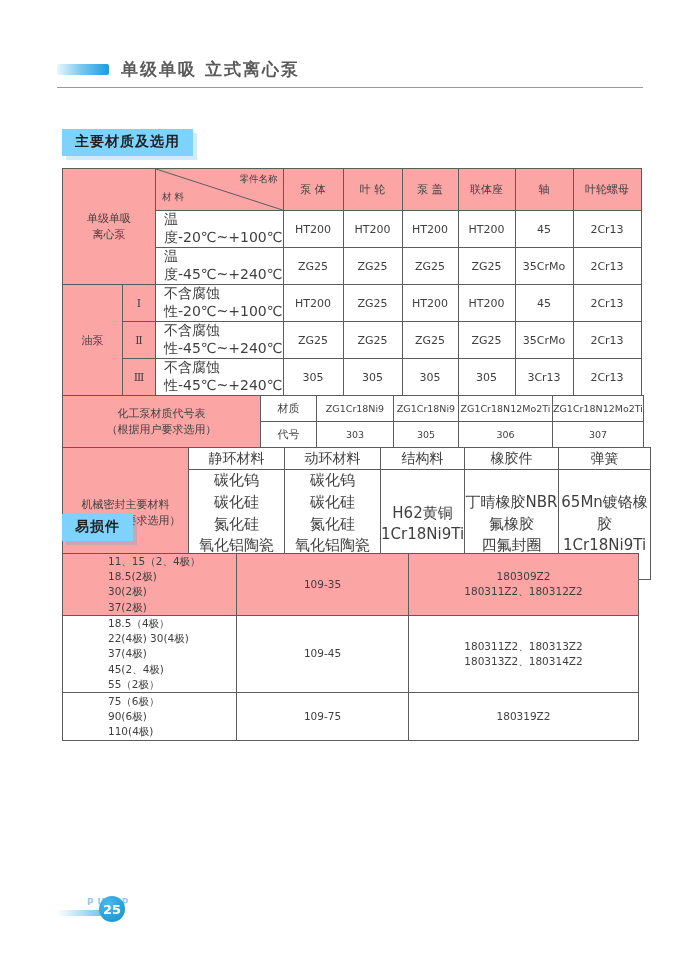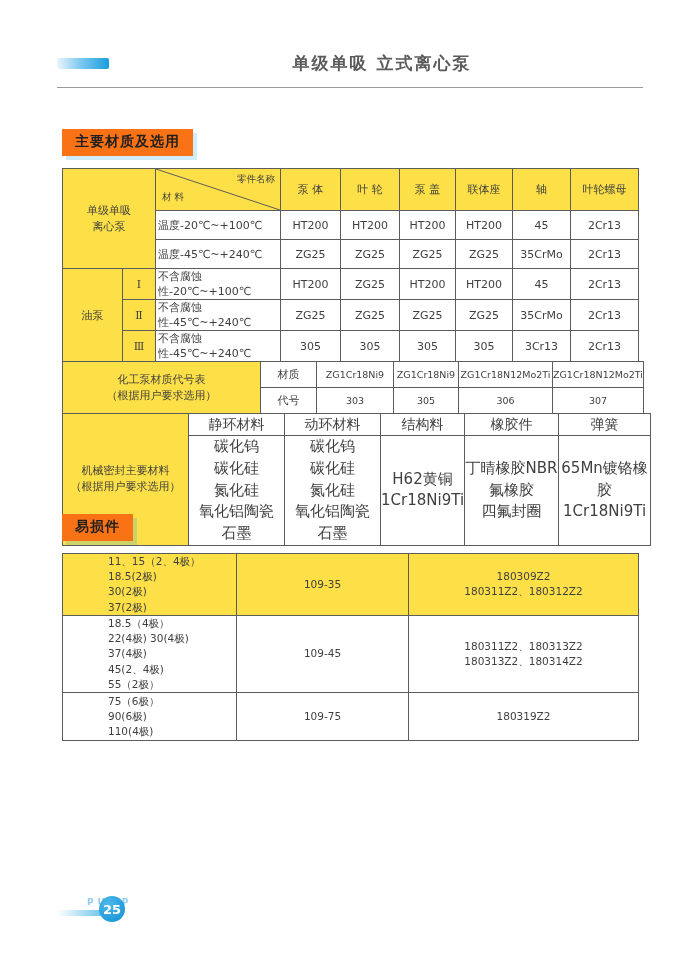--- a/index.html
+++ b/index.html
@@ -2,43 +2,43 @@
 <html><head>
 <meta charset="utf-8">
 <style>
   html,body{margin:0;padding:0;}
   body{
     width:700px;height:956px;background:#ffffff;position:relative;
     font-family:"DejaVu Sans","Liberation Sans",sans-serif;color:#3a3a3a;
     overflow:hidden;
   }
   
-  .doc-header{position:absolute;top:52px;left:57px;width:586px;text-align:center;}
+  .doc-header{position:absolute;top:58px;left:57px;width:586px;}
   .grad-bar{position:absolute;left:0;top:6px;width:52px;height:11px;
     background:linear-gradient(to right,#eaf6fd,#7ec9ef 45%,#189ddd);border-radius:2px;}
   .doc-title{margin:0 0 0 64px;font-size:17px;font-weight:bold;color:#5a5a5a;letter-spacing:2px;}
   .doc-sub{margin:3px 0 0 0;font-size:11px;color:#b8b8b8;letter-spacing:0.5px;}
   .header-rule{position:absolute;top:87px;left:57px;width:586px;height:0;border-top:1px solid #9a9a9a;}
   
-  .sec-title{position:absolute;left:62px;background:#f97316;color:#1f1f1f;
+  .sec-title{position:absolute;left:62px;background:#7dd3fc;color:#1f1f1f;
     font-size:14px;font-weight:bold;padding:4px 13px 5px 13px;letter-spacing:1px;
     box-shadow:4px 4px 0 rgba(31,170,227,0.22);}
   #sec1-title{top:129px;}
   #sec2-title{top:514px;}
   
   table{border-collapse:collapse;table-layout:fixed;}
   td{border:1px solid #5c5c5c;font-size:11px;text-align:center;vertical-align:middle;
      padding:0;overflow:hidden;color:#3f3f3f;}
-  .lb{background:#fde047;}
+  .lb{background:#fca5a5;}
   .pre{white-space:pre-line;line-height:1.45;}
   .tables-wrap{position:absolute;top:168px;left:62px;}
   .tables-wrap table{margin-top:-1px;}
   .tables-wrap table:first-child{margin-top:0;}
   
-  .cond-cell{font-size:11px;text-align:left;padding-left:2px;}
+  .cond-cell{font-size:14px;text-align:left;padding-left:8px;}
   .part-head{font-size:11px;}
   .grade-cell{font-family:"DejaVu Serif","Liberation Serif",serif;font-size:11px;}
   .diag-cell{position:relative;}
   .diag-cell svg{position:absolute;left:0;top:0;width:100%;height:100%;}
   .diag-top{position:absolute;right:5px;top:4px;font-size:9.5px;}
   .diag-bottom{position:absolute;left:6px;bottom:6px;font-size:9.5px;}
   .code-label,.seal-label{font-size:11px;}
   .code-val{font-size:9.5px;}
   .seal-head{font-size:14px;}
   .seal-val{font-size:15px;text-align:center;}

